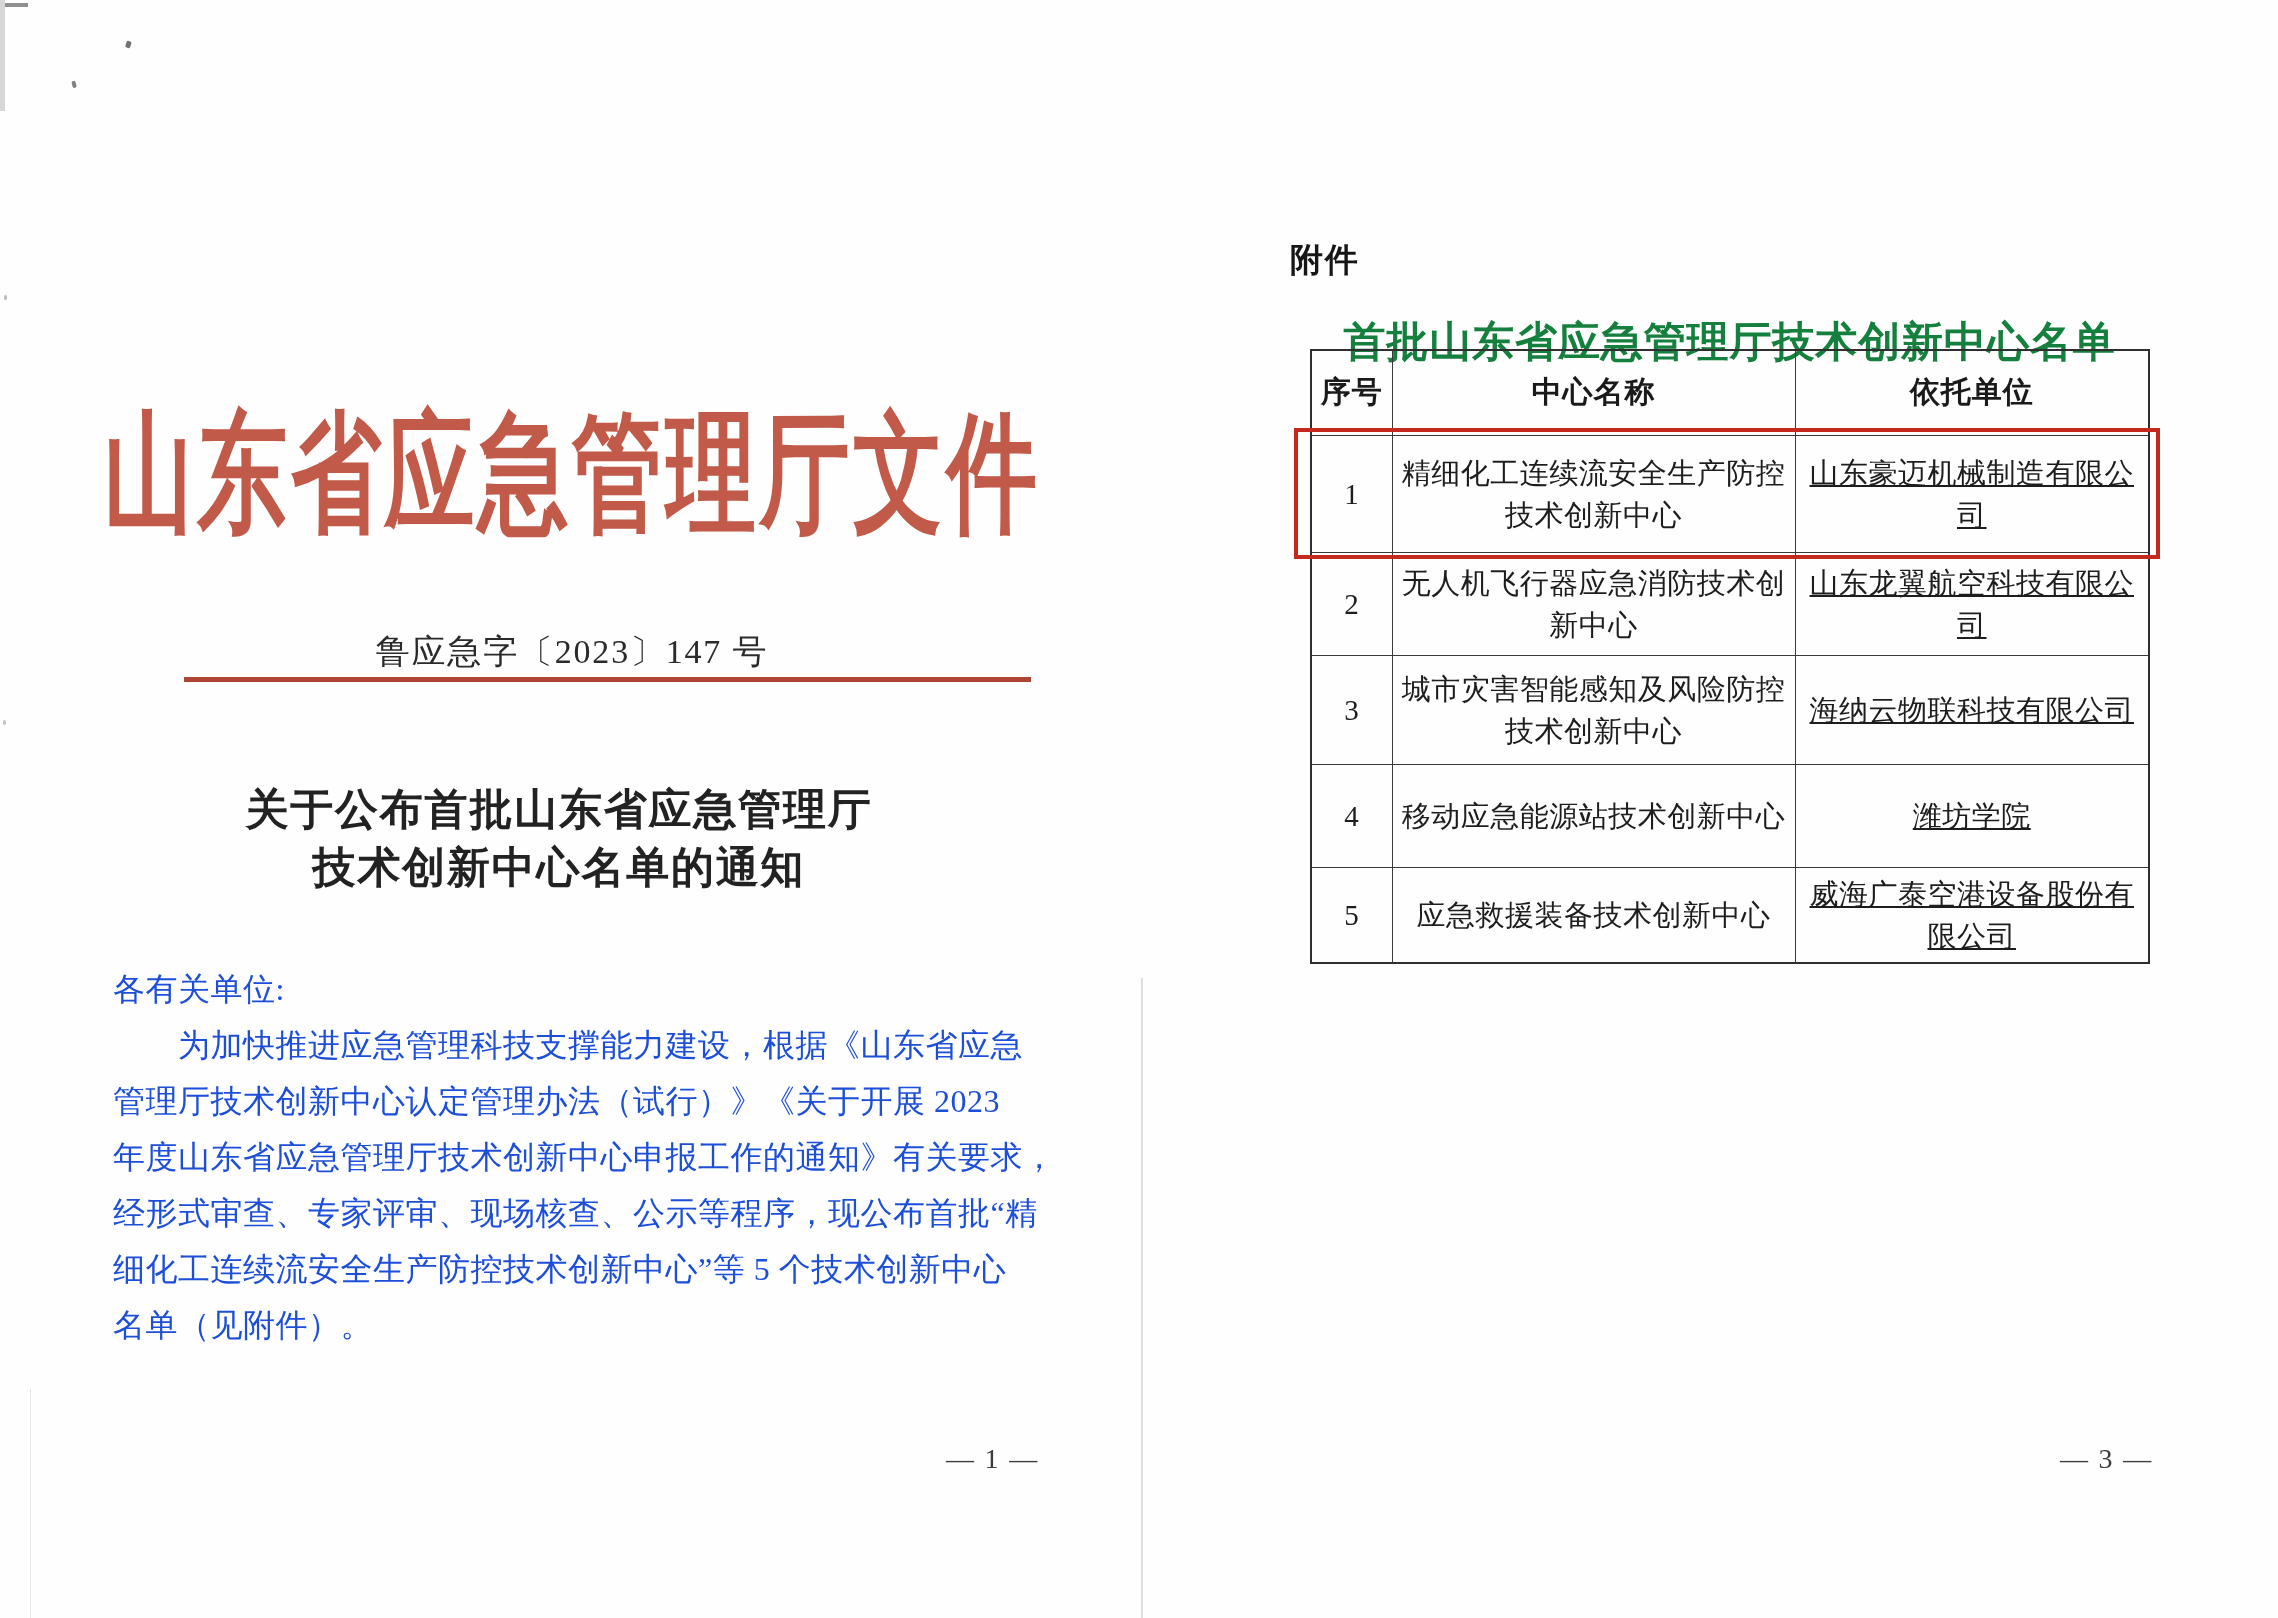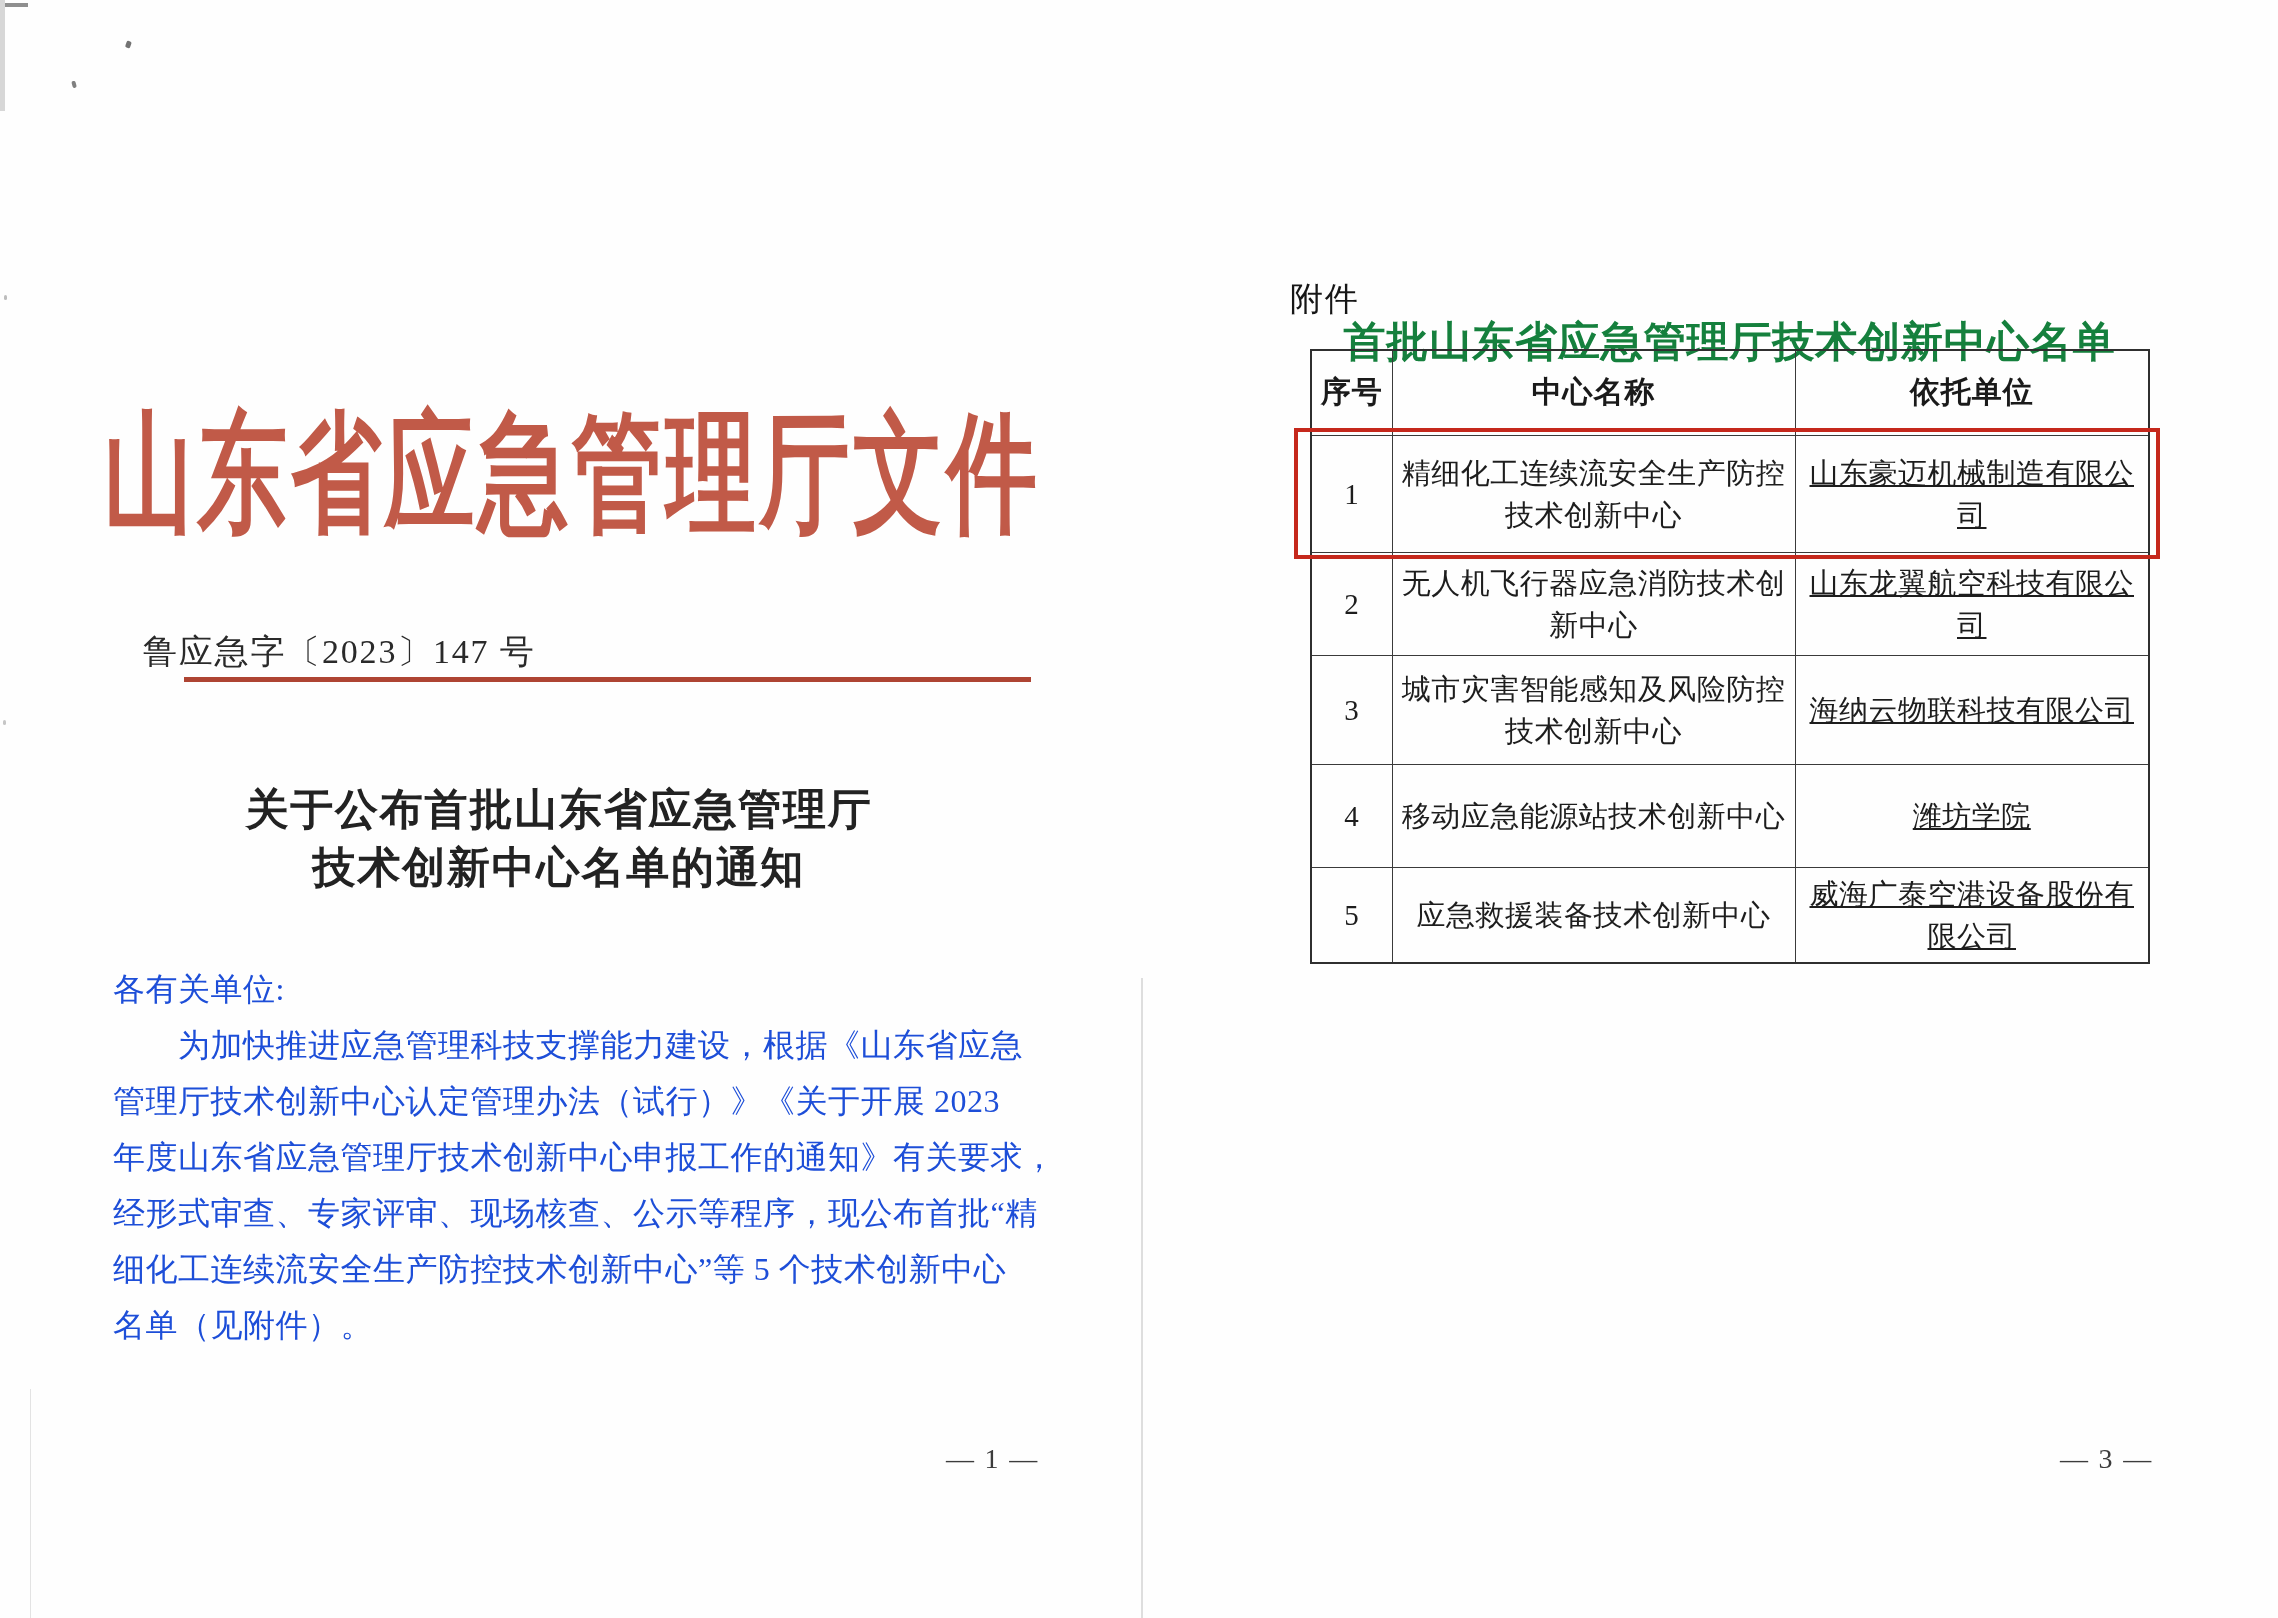--- a/index.html
+++ b/index.html
@@ -14,21 +14,21 @@
   
   .big-title{
     position:absolute;left:138px;top:388px;width:868px;height:171px;
     display:flex;align-items:center;justify-content:center;
     font-size:90px;font-weight:700;color:#c15a48;
     letter-spacing:3.7px;white-space:nowrap;
     transform:scaleY(1.45);transform-origin:center;
   }
   .doc-number{
     position:absolute;left:143px;top:629px;width:858px;
-    font-size:34px;color:#2a2a2a;letter-spacing:1.8px;
+    text-align:center;font-size:34px;color:#2a2a2a;letter-spacing:1.8px;
   }
   .red-rule{
     position:absolute;left:184px;top:677px;width:847px;height:4.6px;
     background:#ae4433;
   }
   .notice-title{
     position:absolute;left:130px;top:781px;width:858px;
     text-align:center;font-size:43px;font-weight:700;line-height:58px;
     color:#222;letter-spacing:1.8px;
   }
@@ -41,21 +41,21 @@
   .indent{padding-left:65px;}
   .page-num{
     position:absolute;width:129px;text-align:center;
     font-size:28px;color:#3c3c3c;letter-spacing:1.8px;white-space:nowrap;
   }
   #page-num-left{left:928px;top:1443px;}
   #page-num-right{left:2042px;top:1443px;}
   
   .attachment-label{
     position:absolute;left:1290px;top:238px;
-    font-size:33px;font-weight:400;color:#161616;letter-spacing:1.8px;margin-top:39px;
+    font-size:33px;font-weight:700;color:#161616;letter-spacing:1.8px;
   }
   .table-title{
     position:absolute;left:1310px;top:314px;width:839px;
     text-align:center;font-size:42px;font-weight:700;color:#15803d;
     letter-spacing:0.9px;white-space:nowrap;
   }
   table.centers{
     position:absolute;left:1310px;top:349px;width:839px;
     border-collapse:collapse;table-layout:fixed;
   }

